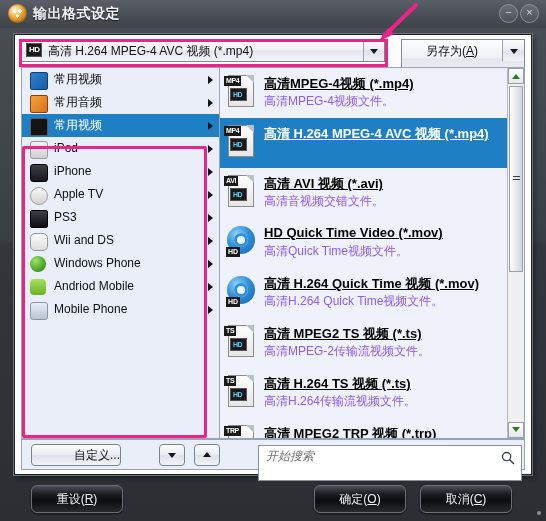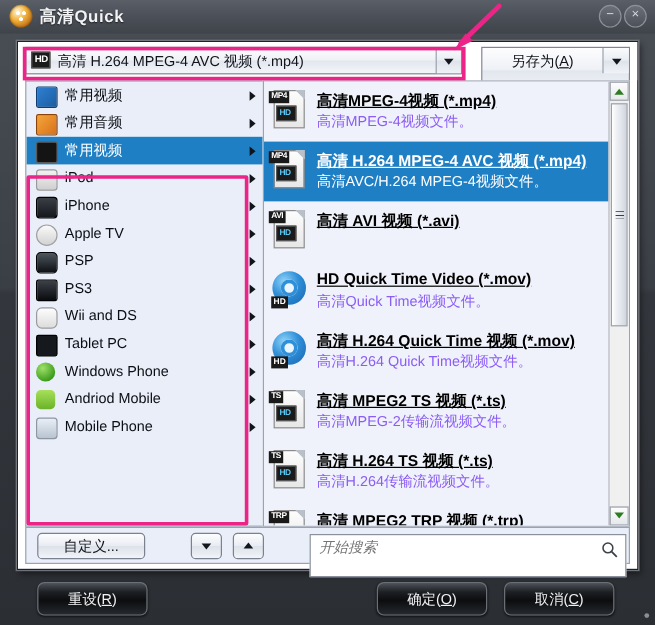--- a/index.html
+++ b/index.html
@@ -235,21 +235,21 @@
 
   
   #bottombar{
     position:absolute;left:6px;top:404px;width:504px;height:31px;
     background:#e9eef8;border:1px solid #9aa3b2;box-sizing:border-box;
   }
   #custom-btn{
     position:absolute;left:9px;top:4px;width:90px;height:22px;border-radius:4px;
     border:1px solid #7a8290;
     background:linear-gradient(180deg,#fcfdfe 0%,#e9edf3 48%,#dde2ea 52%,#f1f4f8 100%);
-    font-size:12px;color:#10131a;line-height:20px;text-align:center;cursor:pointer;
+    font-size:12px;color:#10131a;line-height:20px;text-align:right;cursor:pointer;
     box-sizing:border-box;
   }
   .sq-btn{
     position:absolute;top:4px;width:26px;height:22px;border-radius:4px;
     border:1px solid #7a8290;
     background:linear-gradient(180deg,#fcfdfe 0%,#e9edf3 48%,#dde2ea 52%,#f1f4f8 100%);
     cursor:pointer;box-sizing:border-box;
   }
   #btn-down{left:137px;}
   #btn-up{left:172px;}
@@ -296,21 +296,21 @@
     background:#8b8f97;
   }
 </style>
 </head>
 <body>
 
 <div id="window">
 
   <div id="titlebar">
     <div id="title-icon"></div>
-    <div id="title-text">高清Quick</div>
+    <div id="title-text">输出格式设定</div>
     <div class="win-btn" id="btn-min">−</div>
     <div class="win-btn" id="btn-close">×</div>
   </div>
 
   <div id="client">
 
     <div id="toprow">
 
       <div id="combo">
         <div id="combo-icon"></div>
@@ -331,24 +331,22 @@
 
     <div id="panes">
 
       <div id="sidebar">
           <div class="side-item"><span class="side-ico" style="background:linear-gradient(135deg,#2f7fd0 0%,#1b5ea3 100%);border:1px solid #0f3d70;"></span><span>常用视频</span><span class="side-arrow"></span></div>
           <div class="side-item"><span class="side-ico" style="background:linear-gradient(135deg,#f5a63c 0%,#d8701a 100%);border:1px solid #8a4207;"></span><span>常用音频</span><span class="side-arrow"></span></div>
           <div class="side-item sel"><span class="side-ico" style="background:#141414;border:1px solid #5a5a5a;"></span><span>常用视频</span><span class="side-arrow"></span></div>
           <div class="side-item"><span class="side-ico" style="background:linear-gradient(180deg,#f2f2f2 0%,#cfcfcf 100%);border:1px solid #9a9a9a;border-radius:3px;"></span><span>iPod</span><span class="side-arrow"></span></div>
           <div class="side-item"><span class="side-ico" style="background:linear-gradient(180deg,#3a3f46 0%,#15181c 100%);border:1px solid #000;border-radius:3px;"></span><span>iPhone</span><span class="side-arrow"></span></div>
           <div class="side-item"><span class="side-ico" style="background:linear-gradient(180deg,#fafafa 0%,#d2d2d2 100%);border:1px solid #a0a0a0;border-radius:50%;"></span><span>Apple TV</span><span class="side-arrow"></span></div>
-          <div class="side-item"><span class="side-ico" style="background:linear-gradient(180deg,#4e565f 0%,#0d1014 100%);border:1px solid #000;border-radius:4px;"></span><span>PSP</span><span class="side-arrow"></span></div>
           <div class="side-item"><span class="side-ico" style="background:linear-gradient(180deg,#3c4148 0%,#0a0c0f 100%);border:1px solid #000;"></span><span>PS3</span><span class="side-arrow"></span></div>
           <div class="side-item"><span class="side-ico" style="background:linear-gradient(180deg,#fdfdfd 0%,#dcdcdc 100%);border:1px solid #9a9a9a;border-radius:5px;"></span><span>Wii and DS</span><span class="side-arrow"></span></div>
-          <div class="side-item"><span class="side-ico" style="background:#15181c;border:1px solid #000;"></span><span>Tablet PC</span><span class="side-arrow"></span></div>
           <div class="side-item"><span class="side-ico" style="background:radial-gradient(circle at 35% 30%,#9fe06a 0%,#3f9e1f 70%,#226b0d 100%);border-radius:50%;"></span><span>Windows Phone</span><span class="side-arrow"></span></div>
           <div class="side-item"><span class="side-ico" style="background:linear-gradient(180deg,#a8e05a 0%,#6ab32a 100%);border-radius:4px;"></span><span>Andriod Mobile</span><span class="side-arrow"></span></div>
           <div class="side-item"><span class="side-ico" style="background:linear-gradient(180deg,#e8eef5 0%,#b9c4d1 100%);border:1px solid #8d97a3;border-radius:3px;"></span><span>Mobile Phone</span><span class="side-arrow"></span></div>
         </div>
 
       <div id="rightpane">
         <div id="rp-inner">
             <div class="fmt-row">
               <span class="fmt-ico">
                 <span class="doc"></span>
@@ -358,29 +356,29 @@
               <span class="fmt-title">高清MPEG-4视频 (*.mp4)</span>
               <span class="fmt-desc">高清MPEG-4视频文件。</span>
             </div>
             <div class="fmt-row sel">
               <span class="fmt-ico">
                 <span class="doc"></span>
                 <span class="doc-tag">MP4</span>
                 <span class="doc-film"></span>
               </span>
               <span class="fmt-title">高清 H.264 MPEG-4 AVC 视频 (*.mp4)</span>
-              <span class="fmt-desc">高清AVC/H.264 MPEG-4视频文件。</span>
             </div>
             <div class="fmt-row">
               <span class="fmt-ico">
                 <span class="doc"></span>
                 <span class="doc-tag">AVI</span>
                 <span class="doc-film"></span>
               </span>
               <span class="fmt-title">高清 AVI 视频 (*.avi)</span>
+              <span class="fmt-desc">高清音视频交错文件。</span>
             </div>
             <div class="fmt-row">
               <span class="fmt-ico">
                 <span class="qt"></span>
                 <span class="qt-tag">HD</span>
               </span>
               <span class="fmt-title">HD Quick Time Video (*.mov)</span>
               <span class="fmt-desc">高清Quick Time视频文件。</span>
             </div>
             <div class="fmt-row">

